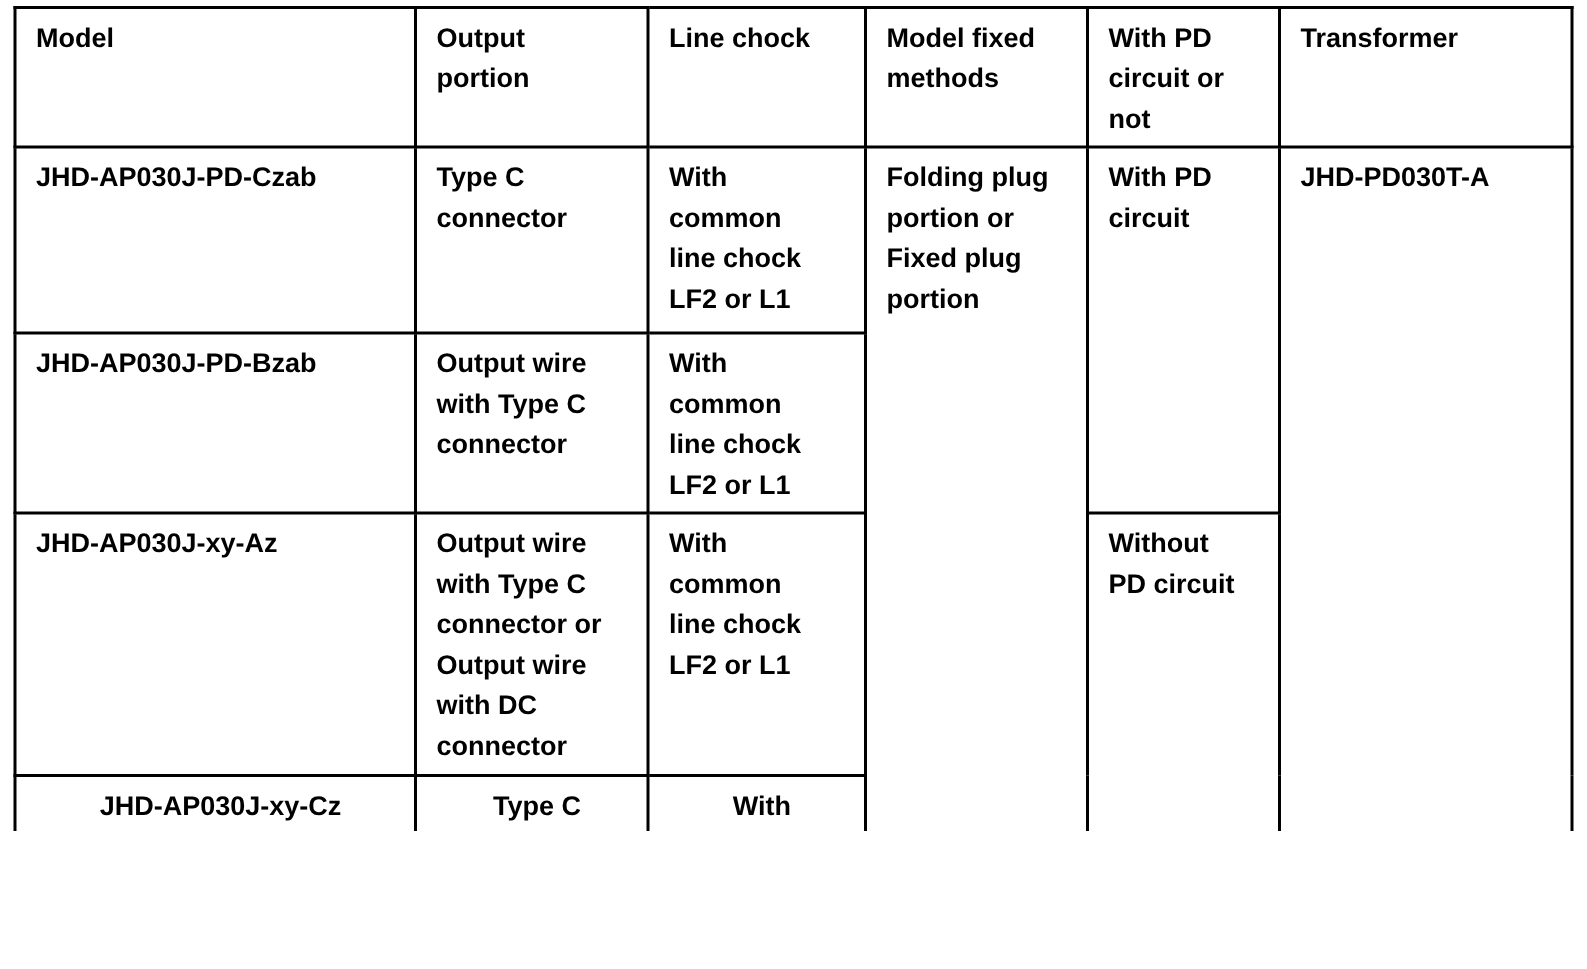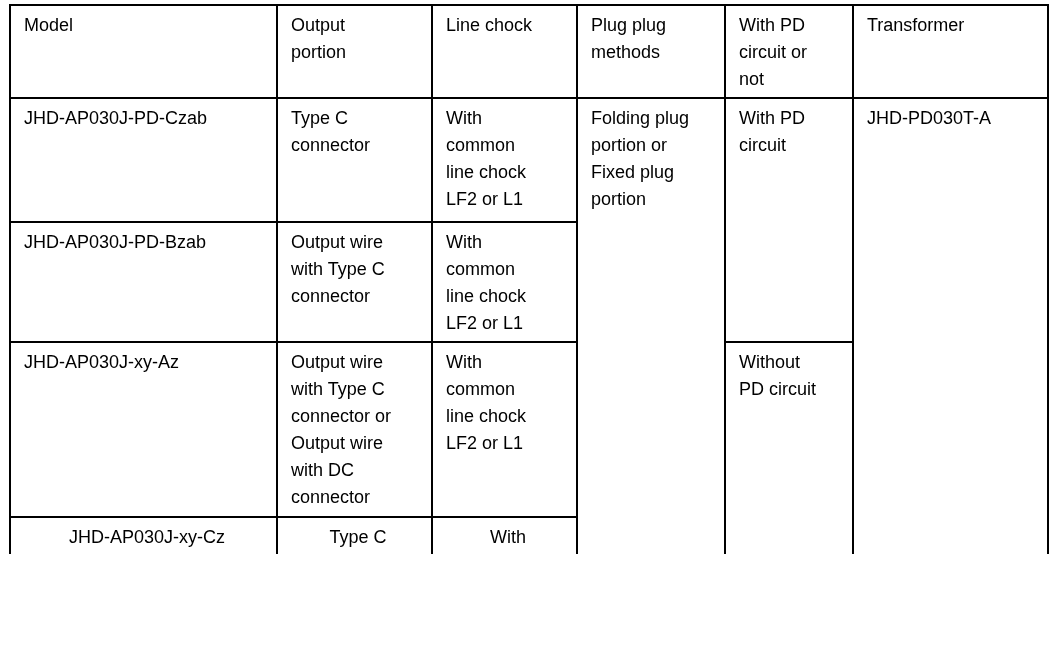--- a/index.html
+++ b/index.html
@@ -7,20 +7,21 @@
     padding: 0;
     background: #ffffff;
   }
   .page {
     position: relative;
     width: 1058px;
     height: 554px;
     background: #ffffff;
     overflow: hidden;
     font-family: "Liberation Sans", sans-serif;
+    font-weight: bold;
   }
   table.spec-table {
     position: absolute;
     left: 9px;
     top: 4px;
     width: 1038px;
     border-collapse: collapse;
     table-layout: fixed;
   }
   table.spec-table td {
@@ -60,21 +61,21 @@
       <col style="width:148px">
       <col style="width:128px">
       <col style="width:195px">
     </colgroup>
     <tbody>
       <tr class="row-header">
         <td>Model</td>
         <td>Output
 portion</td>
         <td>Line chock</td>
-        <td>Plug plug
+        <td>Model fixed
 methods</td>
         <td>With PD
 circuit or
 not</td>
         <td>Transformer</td>
       </tr>
 
       <tr class="row-1">
         <td>JHD-AP030J-PD-Czab</td>
         <td>Type C

